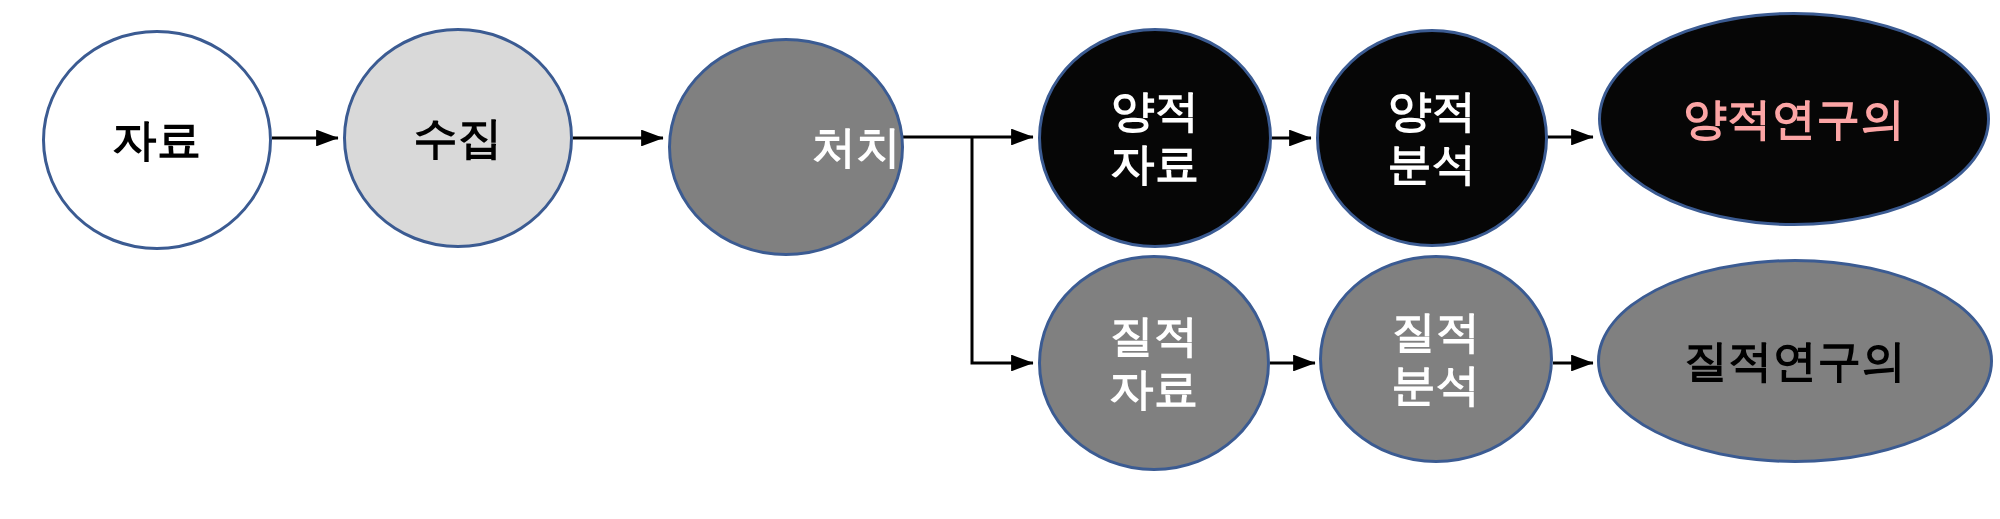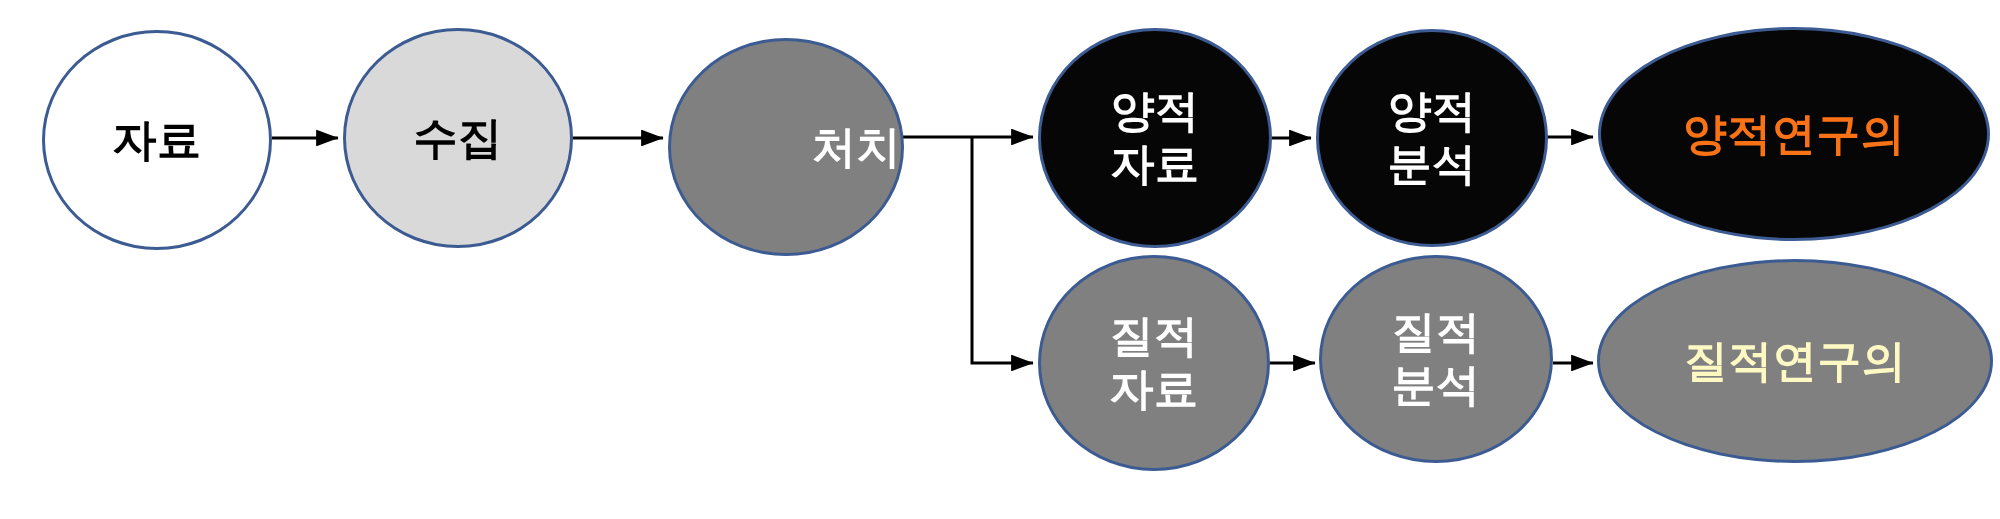--- a/index.html
+++ b/index.html
@@ -83,28 +83,28 @@
         <span class="label-line">처치</span>
       </div>
       <div class="node" style="left: 1038px; top: 28px; width: 234px; height: 220px; background: rgb(6, 6, 6); color: rgb(255, 255, 255); border-color: rgb(59, 91, 146);">
         <span class="label-line">양적</span>
         <span class="label-line">자료</span>
       </div>
       <div class="node" style="left: 1316px; top: 29px; width: 232px; height: 218px; background: rgb(6, 6, 6); color: rgb(255, 255, 255); border-color: rgb(59, 91, 146);">
         <span class="label-line">양적</span>
         <span class="label-line">분석</span>
       </div>
-      <div class="node" style="left: 1598px; top: 27px; width: 392px; height: 214px; background: rgb(6, 6, 6); color: #f97316; border-color: rgb(59, 91, 146);">
+      <div class="node" style="left: 1598px; top: 12px; width: 392px; height: 214px; background: rgb(6, 6, 6); color: #fca5a5; border-color: rgb(59, 91, 146);">
         <span class="label-line">양적연구의</span>
       </div>
       <div class="node" style="left: 1038px; top: 255px; width: 232px; height: 216px; background: rgb(128, 128, 128); color: rgb(255, 255, 255); border-color: rgb(59, 91, 146);">
         <span class="label-line">질적</span>
         <span class="label-line">자료</span>
       </div>
       <div class="node" style="left: 1319px; top: 255px; width: 234px; height: 208px; background: rgb(128, 128, 128); color: rgb(255, 255, 255); border-color: rgb(59, 91, 146);">
         <span class="label-line">질적</span>
         <span class="label-line">분석</span>
       </div>
-      <div class="node" style="left: 1597px; top: 259px; width: 396px; height: 204px; background: rgb(128, 128, 128); color: #fef9c3; border-color: rgb(59, 91, 146);">
+      <div class="node" style="left: 1597px; top: 259px; width: 396px; height: 204px; background: rgb(128, 128, 128); color: #000000; border-color: rgb(59, 91, 146);">
         <span class="label-line">질적연구의</span>
       </div>
     </div>
 </div>
 
 </body></html>

